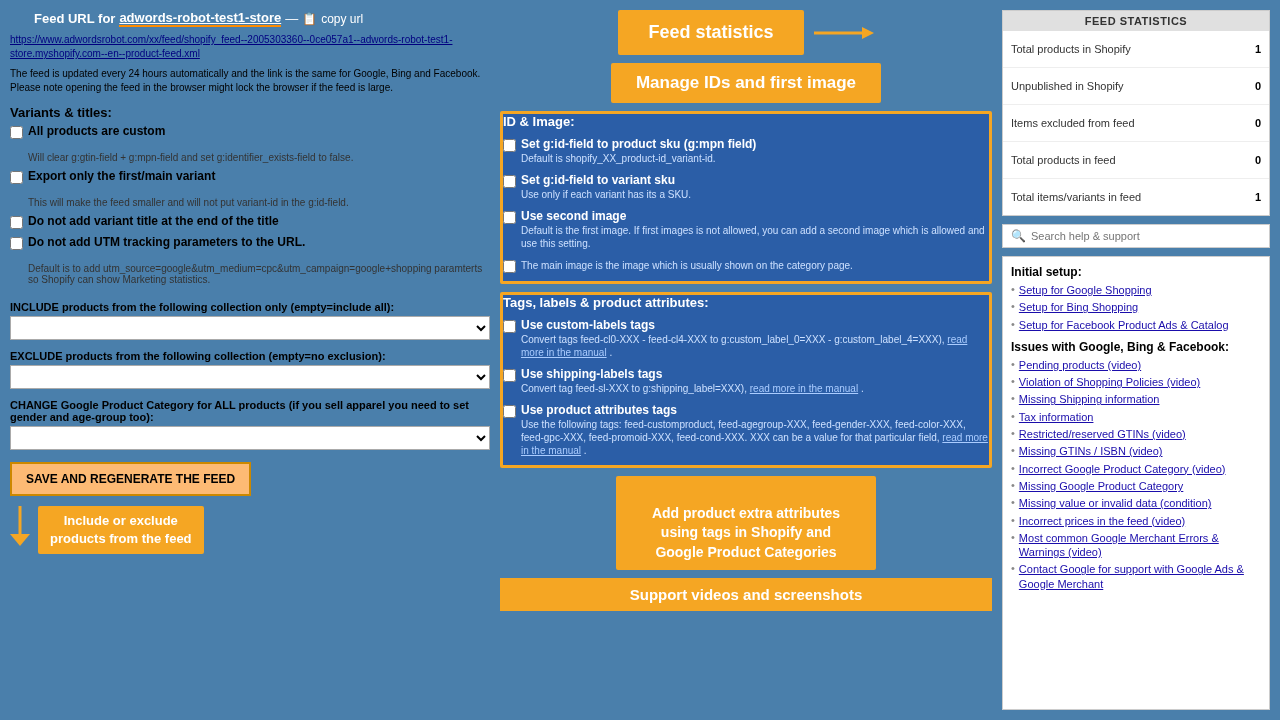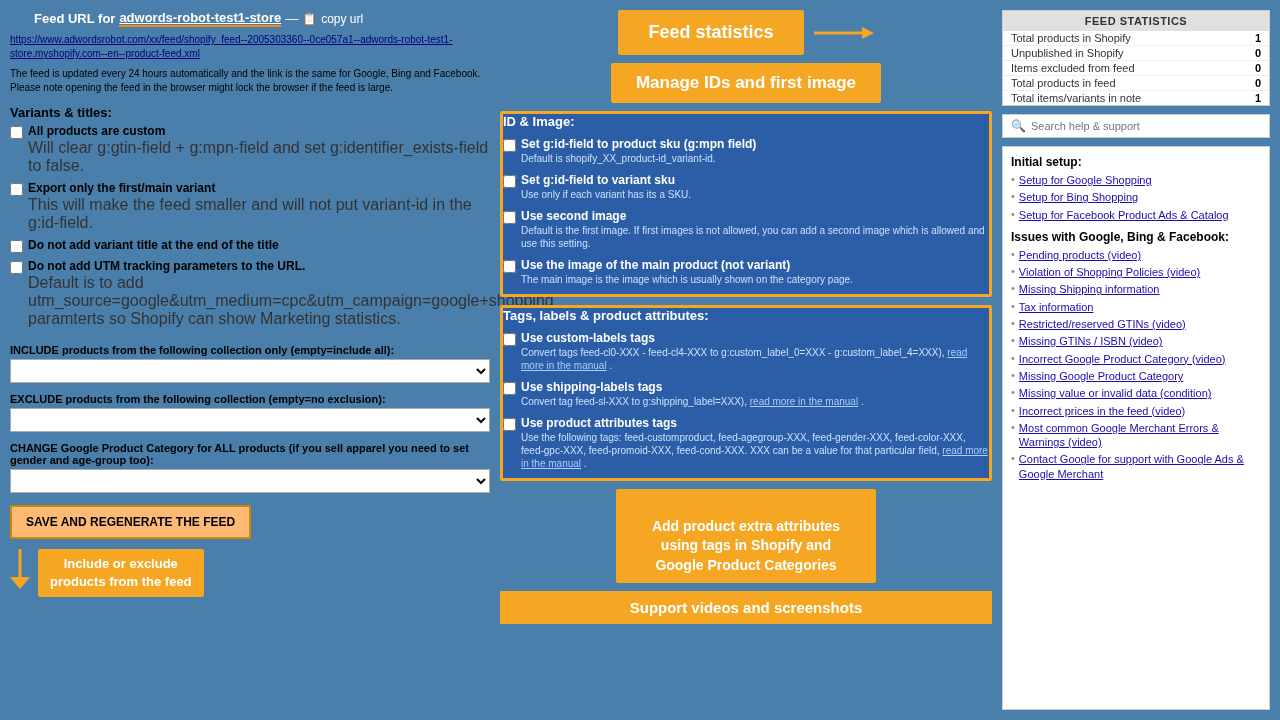--- a/index.html
+++ b/index.html
@@ -62,23 +62,23 @@
     .checkbox-item input[type="checkbox"] {
       margin-top: 2px;
       flex-shrink: 0;
     }
     .checkbox-label {
       font-size: 12px;
       font-weight: bold;
       color: #000;
     }
     .checkbox-desc {
-      font-size: 16px;
+      font-size: 10px;
       color: #333;
-      margin-top: 1px;
+      margin-top: 14px;
     }
 
     
     .filter-section {
       margin-top: 4px;
     }
     .filter-label {
       font-size: 11px;
       font-weight: bold;
       color: #000;
@@ -151,21 +151,21 @@
       text-align: center;
       font-size: 11px;
       font-weight: bold;
       padding: 4px;
       color: #333;
       letter-spacing: 0.5px;
     }
     .stats-row {
       display: flex;
       justify-content: space-between;
-      padding: 1px 8px;
+      padding: 12px 8px;
       border-bottom: 1px solid #eee;
       font-size: 11px;
     }
     .stats-row:last-child { border-bottom: none; }
     .stats-row-label { color: #333; }
     .stats-row-value { font-weight: bold; color: #000; }
 
     
     .search-box {
       background: #fff;
@@ -370,21 +370,20 @@
         <input type="checkbox" style="">
         <div>
           <div class="config-checkbox-label">Use second image</div>
           <div class="config-checkbox-desc">Default is the first image. If first images is not allowed, you can add a second image which is allowed and use this setting.</div>
         </div>
       </div>
 
       <div class="config-checkbox-item">
         <input type="checkbox" style="">
         <div>
-          <div class="config-checkbox-label">Use the image of the main product (not variant)</div>
           <div class="config-checkbox-desc">The main image is the image which is usually shown on the category page.</div>
         </div>
       </div>
     </div>
 
     <div class="config-box">
       <div class="config-box-title">Tags, labels &amp; product attributes:</div>
 
       <div class="config-checkbox-item">
         <input type="checkbox" style="">
@@ -451,21 +450,21 @@
       </div>
       <div class="stats-row">
         <span class="stats-row-label">Items excluded from feed</span>
         <span class="stats-row-value">0</span>
       </div>
       <div class="stats-row">
         <span class="stats-row-label">Total products in feed</span>
         <span class="stats-row-value">0</span>
       </div>
       <div class="stats-row">
-        <span class="stats-row-label">Total items/variants in note</span>
+        <span class="stats-row-label">Total items/variants in feed</span>
         <span class="stats-row-value">1</span>
       </div>
     </div>
 
     <div class="search-box">
       <span class="search-icon">🔍</span>
       <input type="text" style="border: none; outline: none; font-size: 11px; color: rgb(153, 153, 153); width: 100%;" placeholder="Search help &amp; support">
     </div>
 
     <div class="help-panel">

